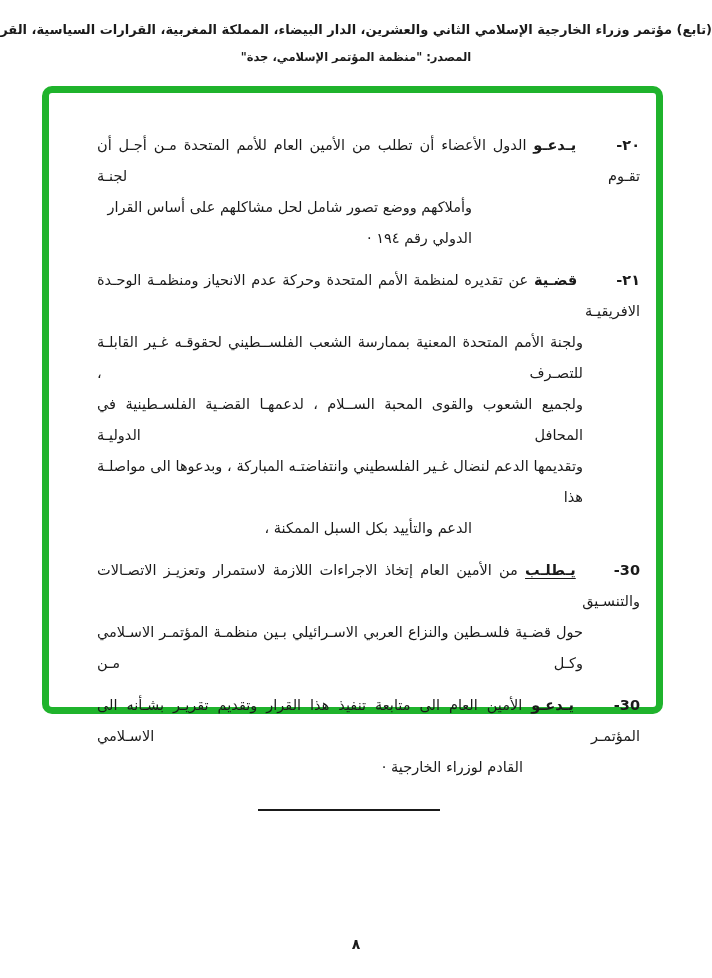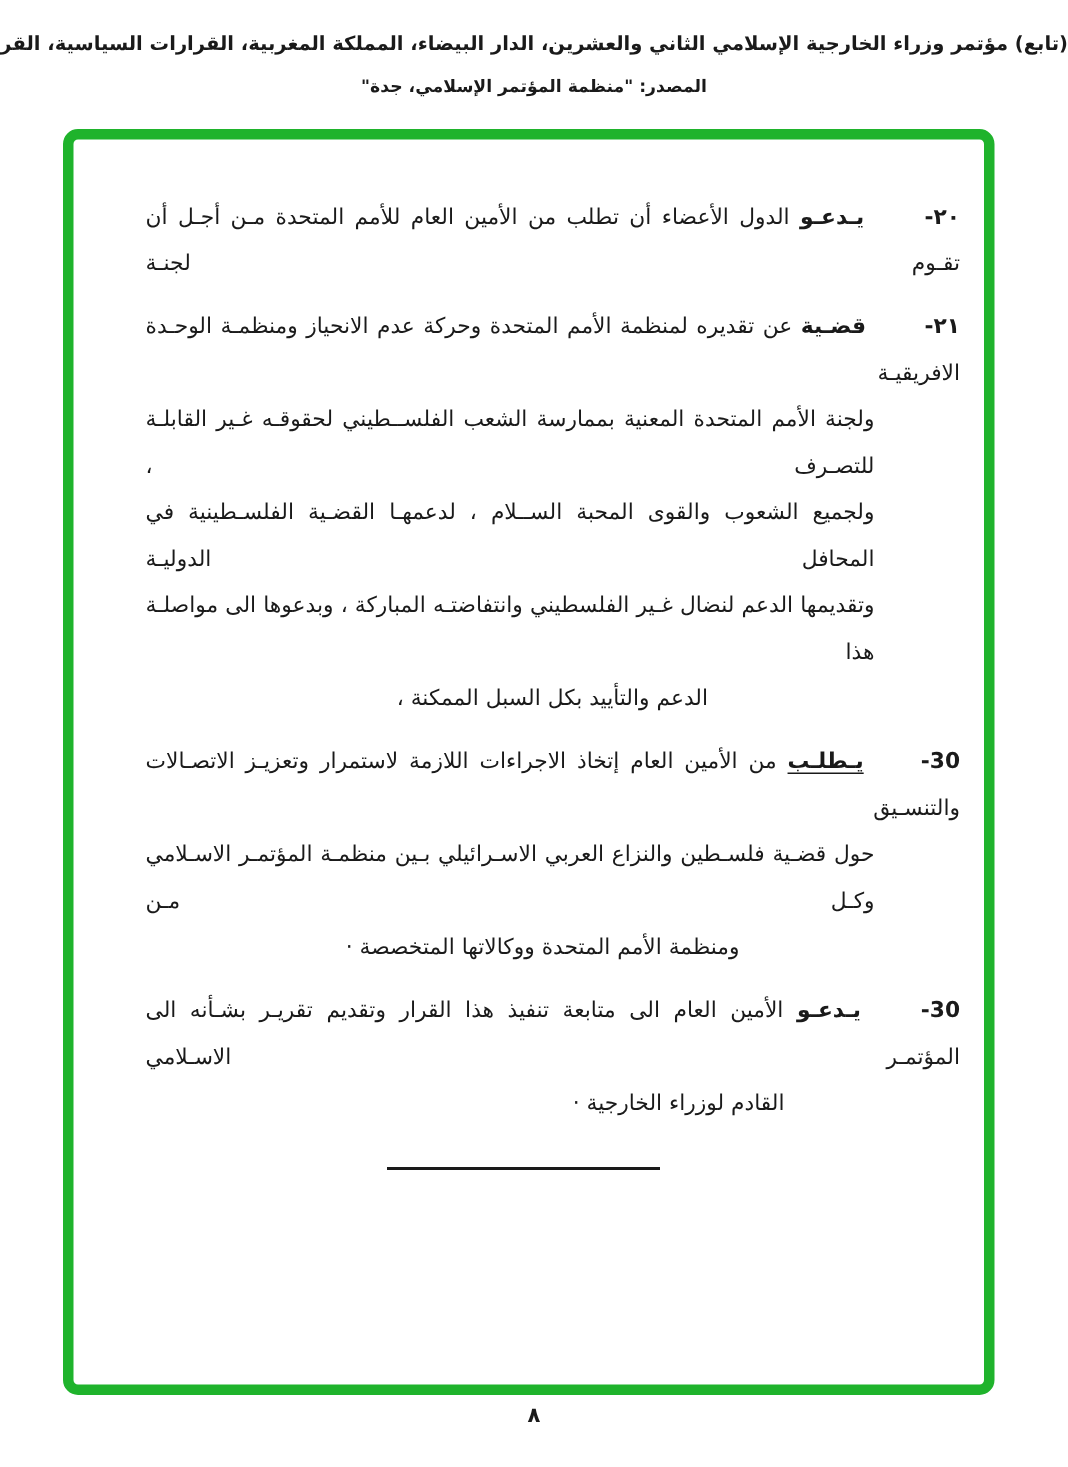--- a/index.html
+++ b/index.html
@@ -14,21 +14,21 @@
   .page { position:relative; width:712px; height:978px; direction:rtl; }
 
   
   .hdr { position:absolute; width:100%; text-align:center; font-weight:bold; direction:rtl; }
   .hdr.h1 { top:22px; font-size:13px; white-space:nowrap; letter-spacing:0; }
   .hdr.h2 { top:50px; font-size:11.5px; }
 
   
   .frame {
     position:absolute; left:42px; top:86px;
-    width:621px; height:844px;
+    width:621px; height:628px;
     border:7px solid #1fb32c;
     border-radius:10px;
   }
 
   
   .content {
     position:absolute; top:37px; right:16px; left:48px;
     direction:rtl;
   }
   .item { margin-bottom:11px; }
@@ -68,38 +68,38 @@
   <div class="hdr h1">(تابع) مؤتمر وزراء الخارجية الإسلامي الثاني والعشرين، الدار البيضاء، المملكة المغربية، القرارات السياسية، القرار الرقم ٢٢/١-س</div>
   <div class="hdr h2">المصدر:  "منظمة المؤتمر الإسلامي، جدة"</div>
 
   <div class="frame">
     <div class="content">
 
       <div class="item">
         <div class="line just">
           <span class="num">٢٠-</span> <span class="verb">يـدعـو</span> <span>الدول الأعضاء أن تطلب من الأمين العام للأمم المتحدة مـن أجـل أن تقـوم لجنـة</span>
         </div>
+        <div class="line last20">وأملاكهم ووضع تصور شامل لحل مشاكلهم على أساس القرار الدولي رقم ١٩٤ ·</div>
       </div>
 
       <div class="item">
         <div class="line just">
           <span class="num">٢١-</span> <span class="verb">قضـية</span> <span>عن تقديره لمنظمة الأمم المتحدة وحركة عدم الانحياز ومنظمـة الوحـدة الافريقيـة</span>
         </div>
         <div class="line cont just">ولجنة الأمم المتحدة المعنية بممارسة الشعب الفلســطيني لحقوقـه غـير القابلـة للتصـرف ،</div>
         <div class="line cont just">ولجميع الشعوب والقوى المحبة الســلام ،  لدعمهـا القضـية الفلسـطينية في المحافل الدوليـة</div>
         <div class="line cont just">وتقديمها الدعم لنضال غـير الفلسطيني وانتفاضتـه المباركة ،  وبدعوها الى مواصلـة هذا</div>
         <div class="line last21">الدعم والتأييد بكل السبل الممكنة ،</div>
       </div>
 
       <div class="item">
         <div class="line just">
           <span class="num">30-</span> <span class="verb vu">يـطلـب</span> <span>من الأمين العام إتخاذ الاجراءات اللازمة لاستمرار وتعزيـز الاتصـالات والتنسـيق</span>
         </div>
         <div class="line cont just">حول قضـية فلسـطين والنزاع العربي الاسـرائيلي بـين منظمـة المؤتمـر الاسـلامي وكـل مـن</div>
-        <div class="line last22">ومنظمة الأمم المتحدة ووكالاتها المتخصصة ·</div>
       </div>
 
       <div class="item">
         <div class="line just">
           <span class="num">30-</span> <span class="verb">يـدعـو</span> <span>الأمين العام الى متابعة تنفيذ هذا القرار وتقديم تقريـر بشـأنه الى المؤتمـر الاسـلامي</span>
         </div>
         <div class="line last23">القادم لوزراء الخارجية ·</div>
       </div>
 
       <div class="rule"></div>

